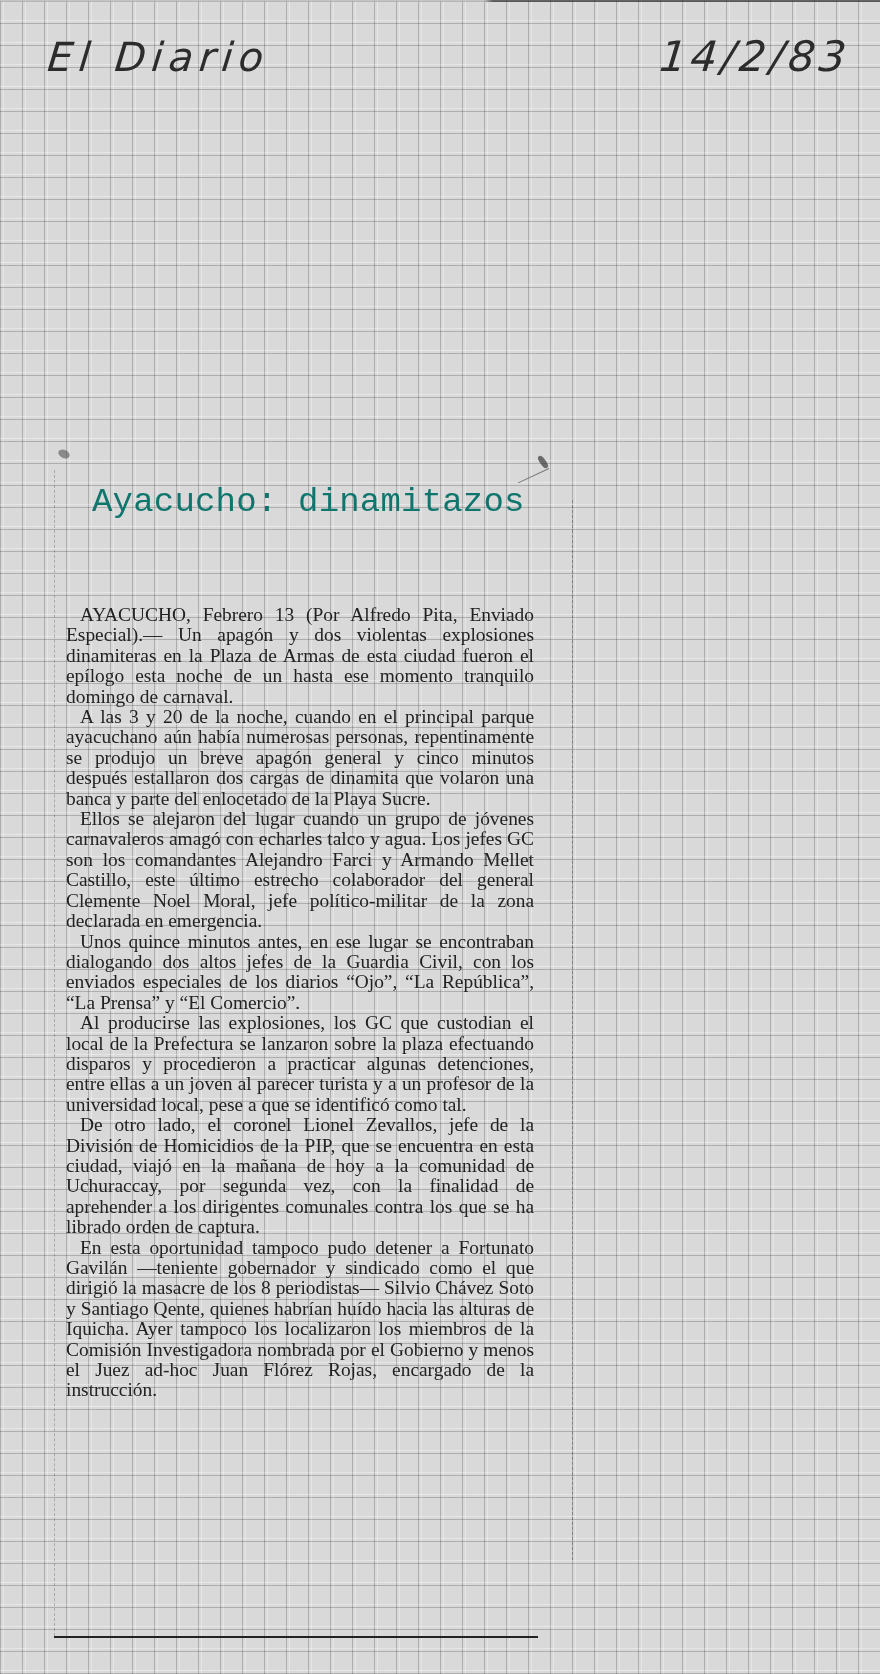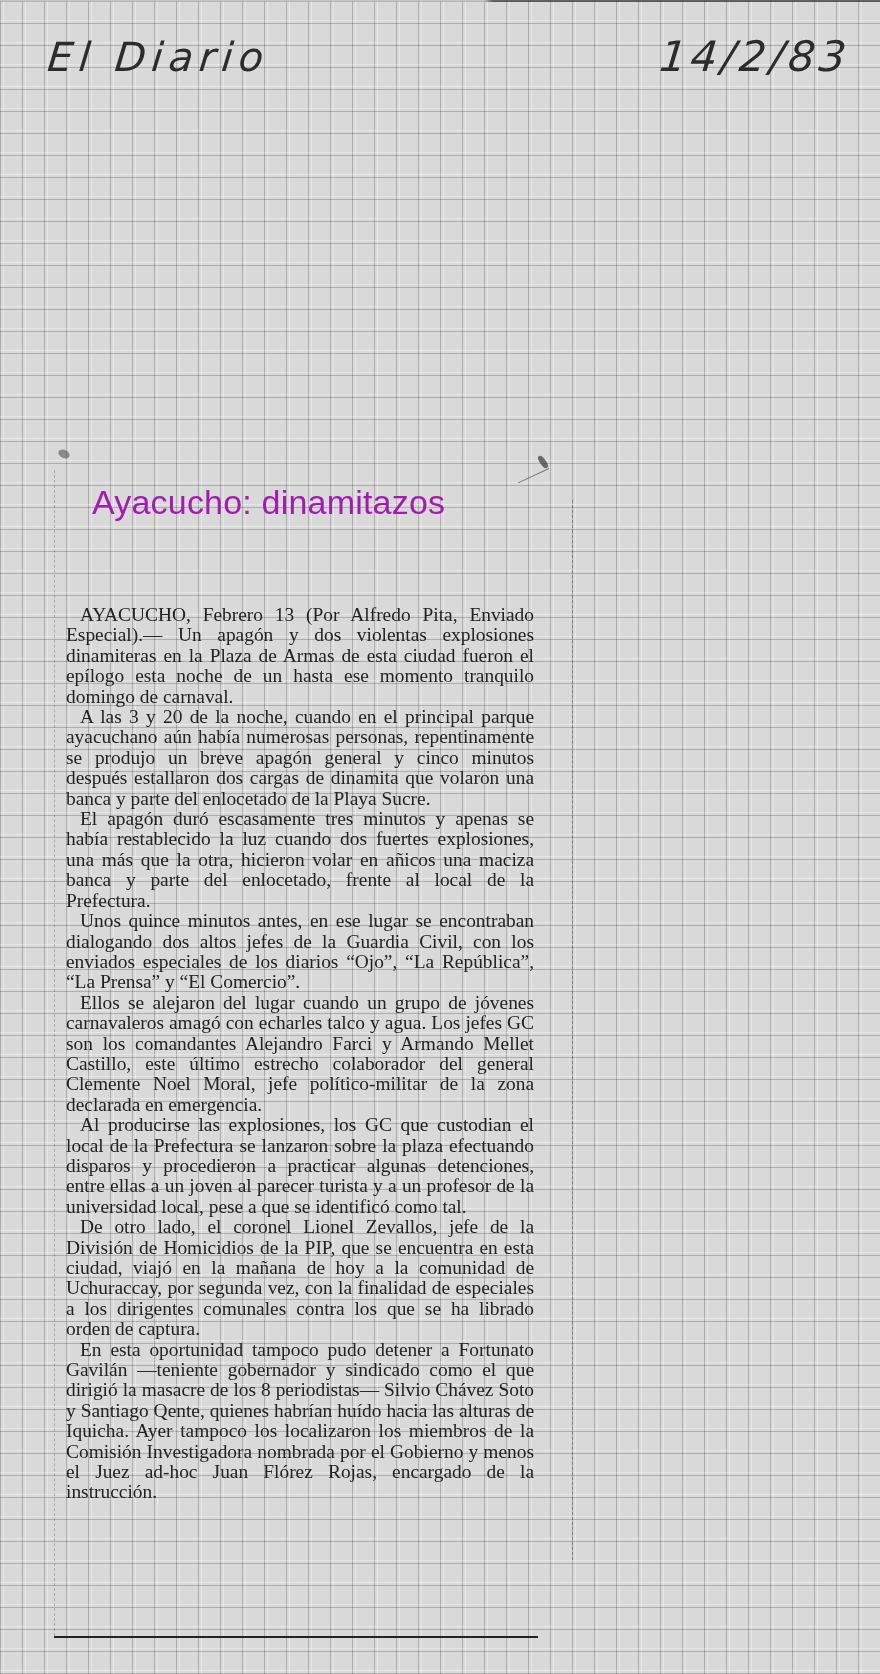--- a/index.html
+++ b/index.html
@@ -107,25 +107,25 @@
       width: 484px;
       height: 2px;
       background: #222;
     }
     .headline {
       position: absolute;
       left: 42px;
       top: 12px;
       width: 480px;
       margin: 0;
-      font-family: Liberation Sans, sans-serif;
+      font-family: Liberation Mono, monospace;
       font-weight: normal;
       font-size: 34px;
       line-height: 40px;
-      color: #a21caf;
+      color: #0f766e;
       letter-spacing: 0.2px;
     }
     .headline span {
       display: block;
     }
     .body-text {
       position: absolute;
       left: 16px;
       top: 122px;
       width: 468px;
@@ -158,22 +158,21 @@
   <div class="clip-left-border"></div>
   <div class="clip-right-border"></div>
 
   <h1 class="headline">
     <span>Ayacucho: dinamitazos</span>
   </h1>
 
   <div class="body-text">
     <p>AYACUCHO, Febrero 13 (Por Alfredo Pita, Enviado Especial).— Un apagón y dos violentas explosiones dinamiteras en la Plaza de Armas de esta ciudad fueron el epílogo esta noche de un hasta ese momento tranquilo domingo de carnaval.</p>
     <p>A las 3 y 20 de la noche, cuando en el principal parque ayacuchano aún había numerosas personas, repentinamente se produjo un breve apagón general y cinco minutos después estallaron dos cargas de dinamita que volaron una banca y parte del enlocetado de la Playa Sucre.</p>
-    <p>El apagón duró escasamente tres minutos y apenas se había restablecido la luz cuando dos fuertes explosiones, una más que la otra, hicieron volar en añicos una maciza banca y parte del enlocetado, frente al local de la Prefectura.</p>
+    <p>Ellos se alejaron del lugar cuando un grupo de jóvenes carnavaleros amagó con echarles talco y agua. Los jefes GC son los comandantes Alejandro Farci y Armando Mellet Castillo, este último estrecho colaborador del general Clemente Noel Moral, jefe político-militar de la zona declarada en emergencia.</p>
     <p>Unos quince minutos antes, en ese lugar se encontraban dialogando dos altos jefes de la Guardia Civil, con los enviados especiales de los diarios “Ojo”, “La República”, “La Prensa” y “El Comercio”.</p>
-    <p>Ellos se alejaron del lugar cuando un grupo de jóvenes carnavaleros amagó con echarles talco y agua. Los jefes GC son los comandantes Alejandro Farci y Armando Mellet Castillo, este último estrecho colaborador del general Clemente Noel Moral, jefe político-militar de la zona declarada en emergencia.</p>
     <p>Al producirse las explosiones, los GC que custodian el local de la Prefectura se lanzaron sobre la plaza efectuando disparos y procedieron a practicar algunas detenciones, entre ellas a un joven al parecer turista y a un profesor de la universidad local, pese a que se identificó como tal.</p>
-    <p>De otro lado, el coronel Lionel Zevallos, jefe de la División de Homicidios de la PIP, que se encuentra en esta ciudad, viajó en la mañana de hoy a la comunidad de Uchuraccay, por segunda vez, con la finalidad de especiales a los dirigentes comunales contra los que se ha librado orden de captura.</p>
+    <p>De otro lado, el coronel Lionel Zevallos, jefe de la División de Homicidios de la PIP, que se encuentra en esta ciudad, viajó en la mañana de hoy a la comunidad de Uchuraccay, por segunda vez, con la finalidad de aprehender a los dirigentes comunales contra los que se ha librado orden de captura.</p>
     <p>En esta oportunidad tampoco pudo detener a Fortunato Gavilán —teniente gobernador y sindicado como el que dirigió la masacre de los 8 periodistas— Silvio Chávez Soto y Santiago Qente, quienes habrían huído hacia las alturas de Iquicha. Ayer tampoco los localizaron los miembros de la Comisión Investigadora nombrada por el Gobierno y menos el Juez ad-hoc Juan Flórez Rojas, encargado de la instrucción.</p>
   </div>
 
   <div class="clip-bottom-rule"></div>
 </div>
 
 </body></html>

